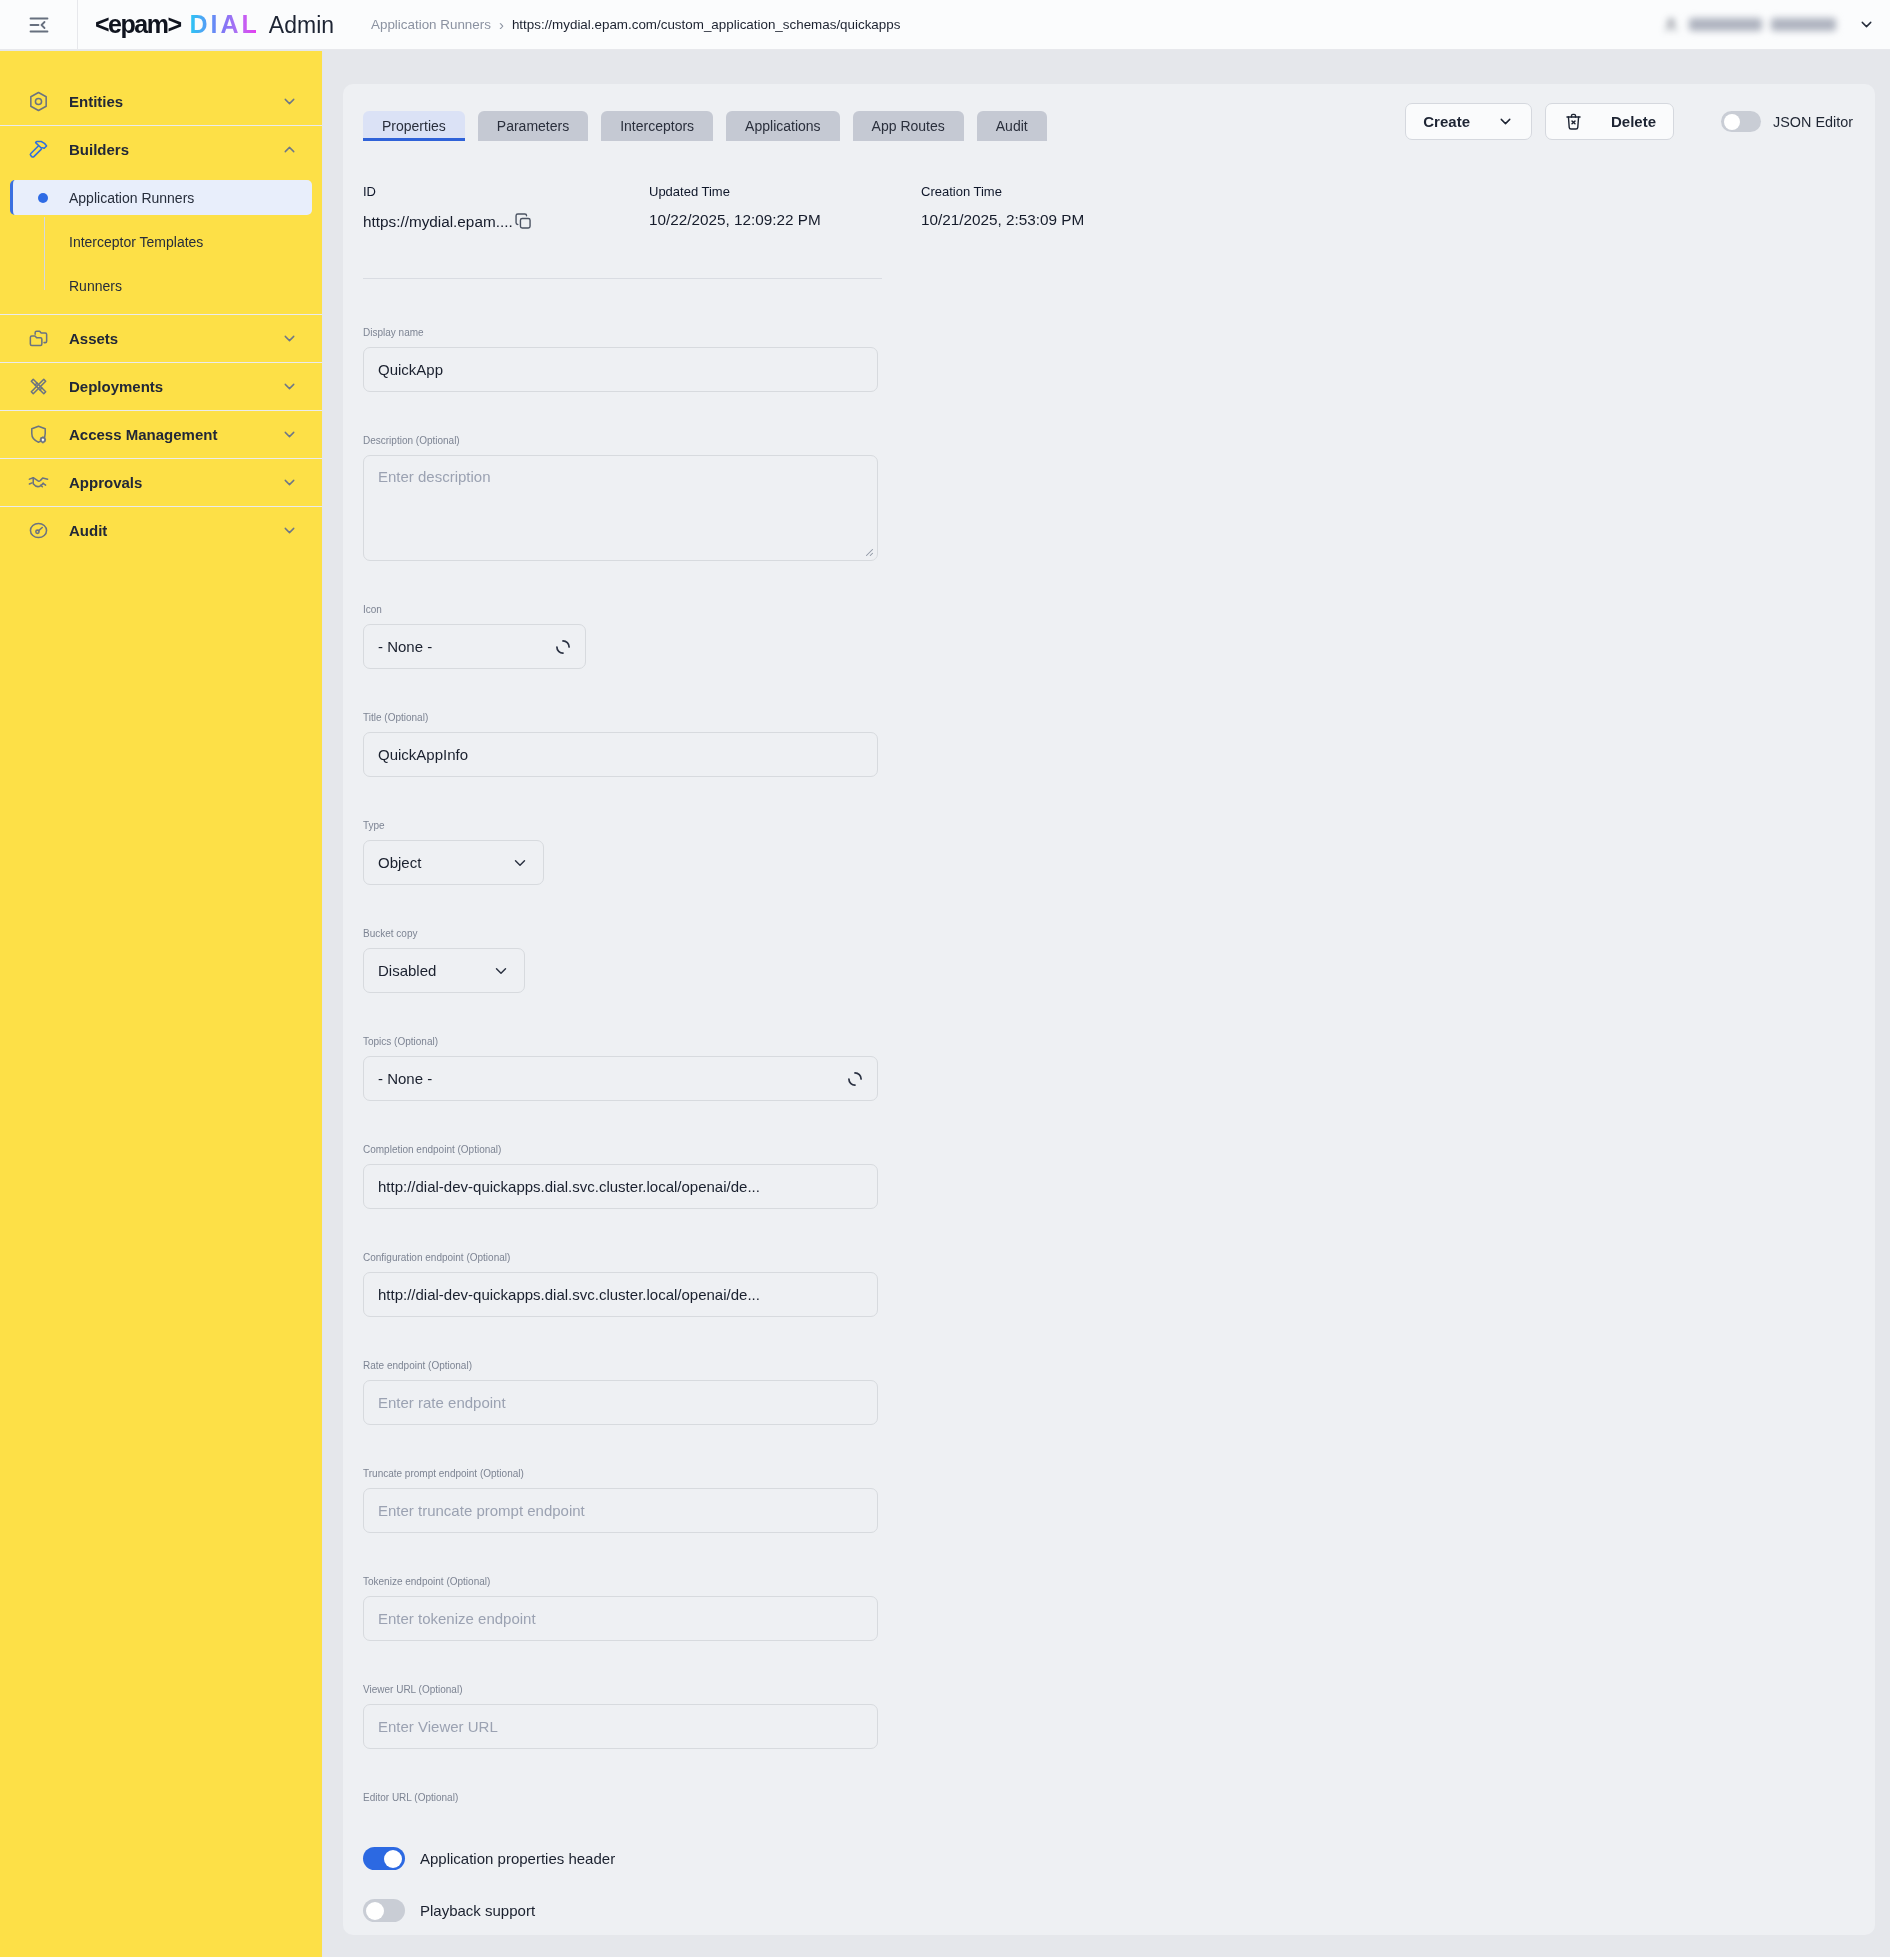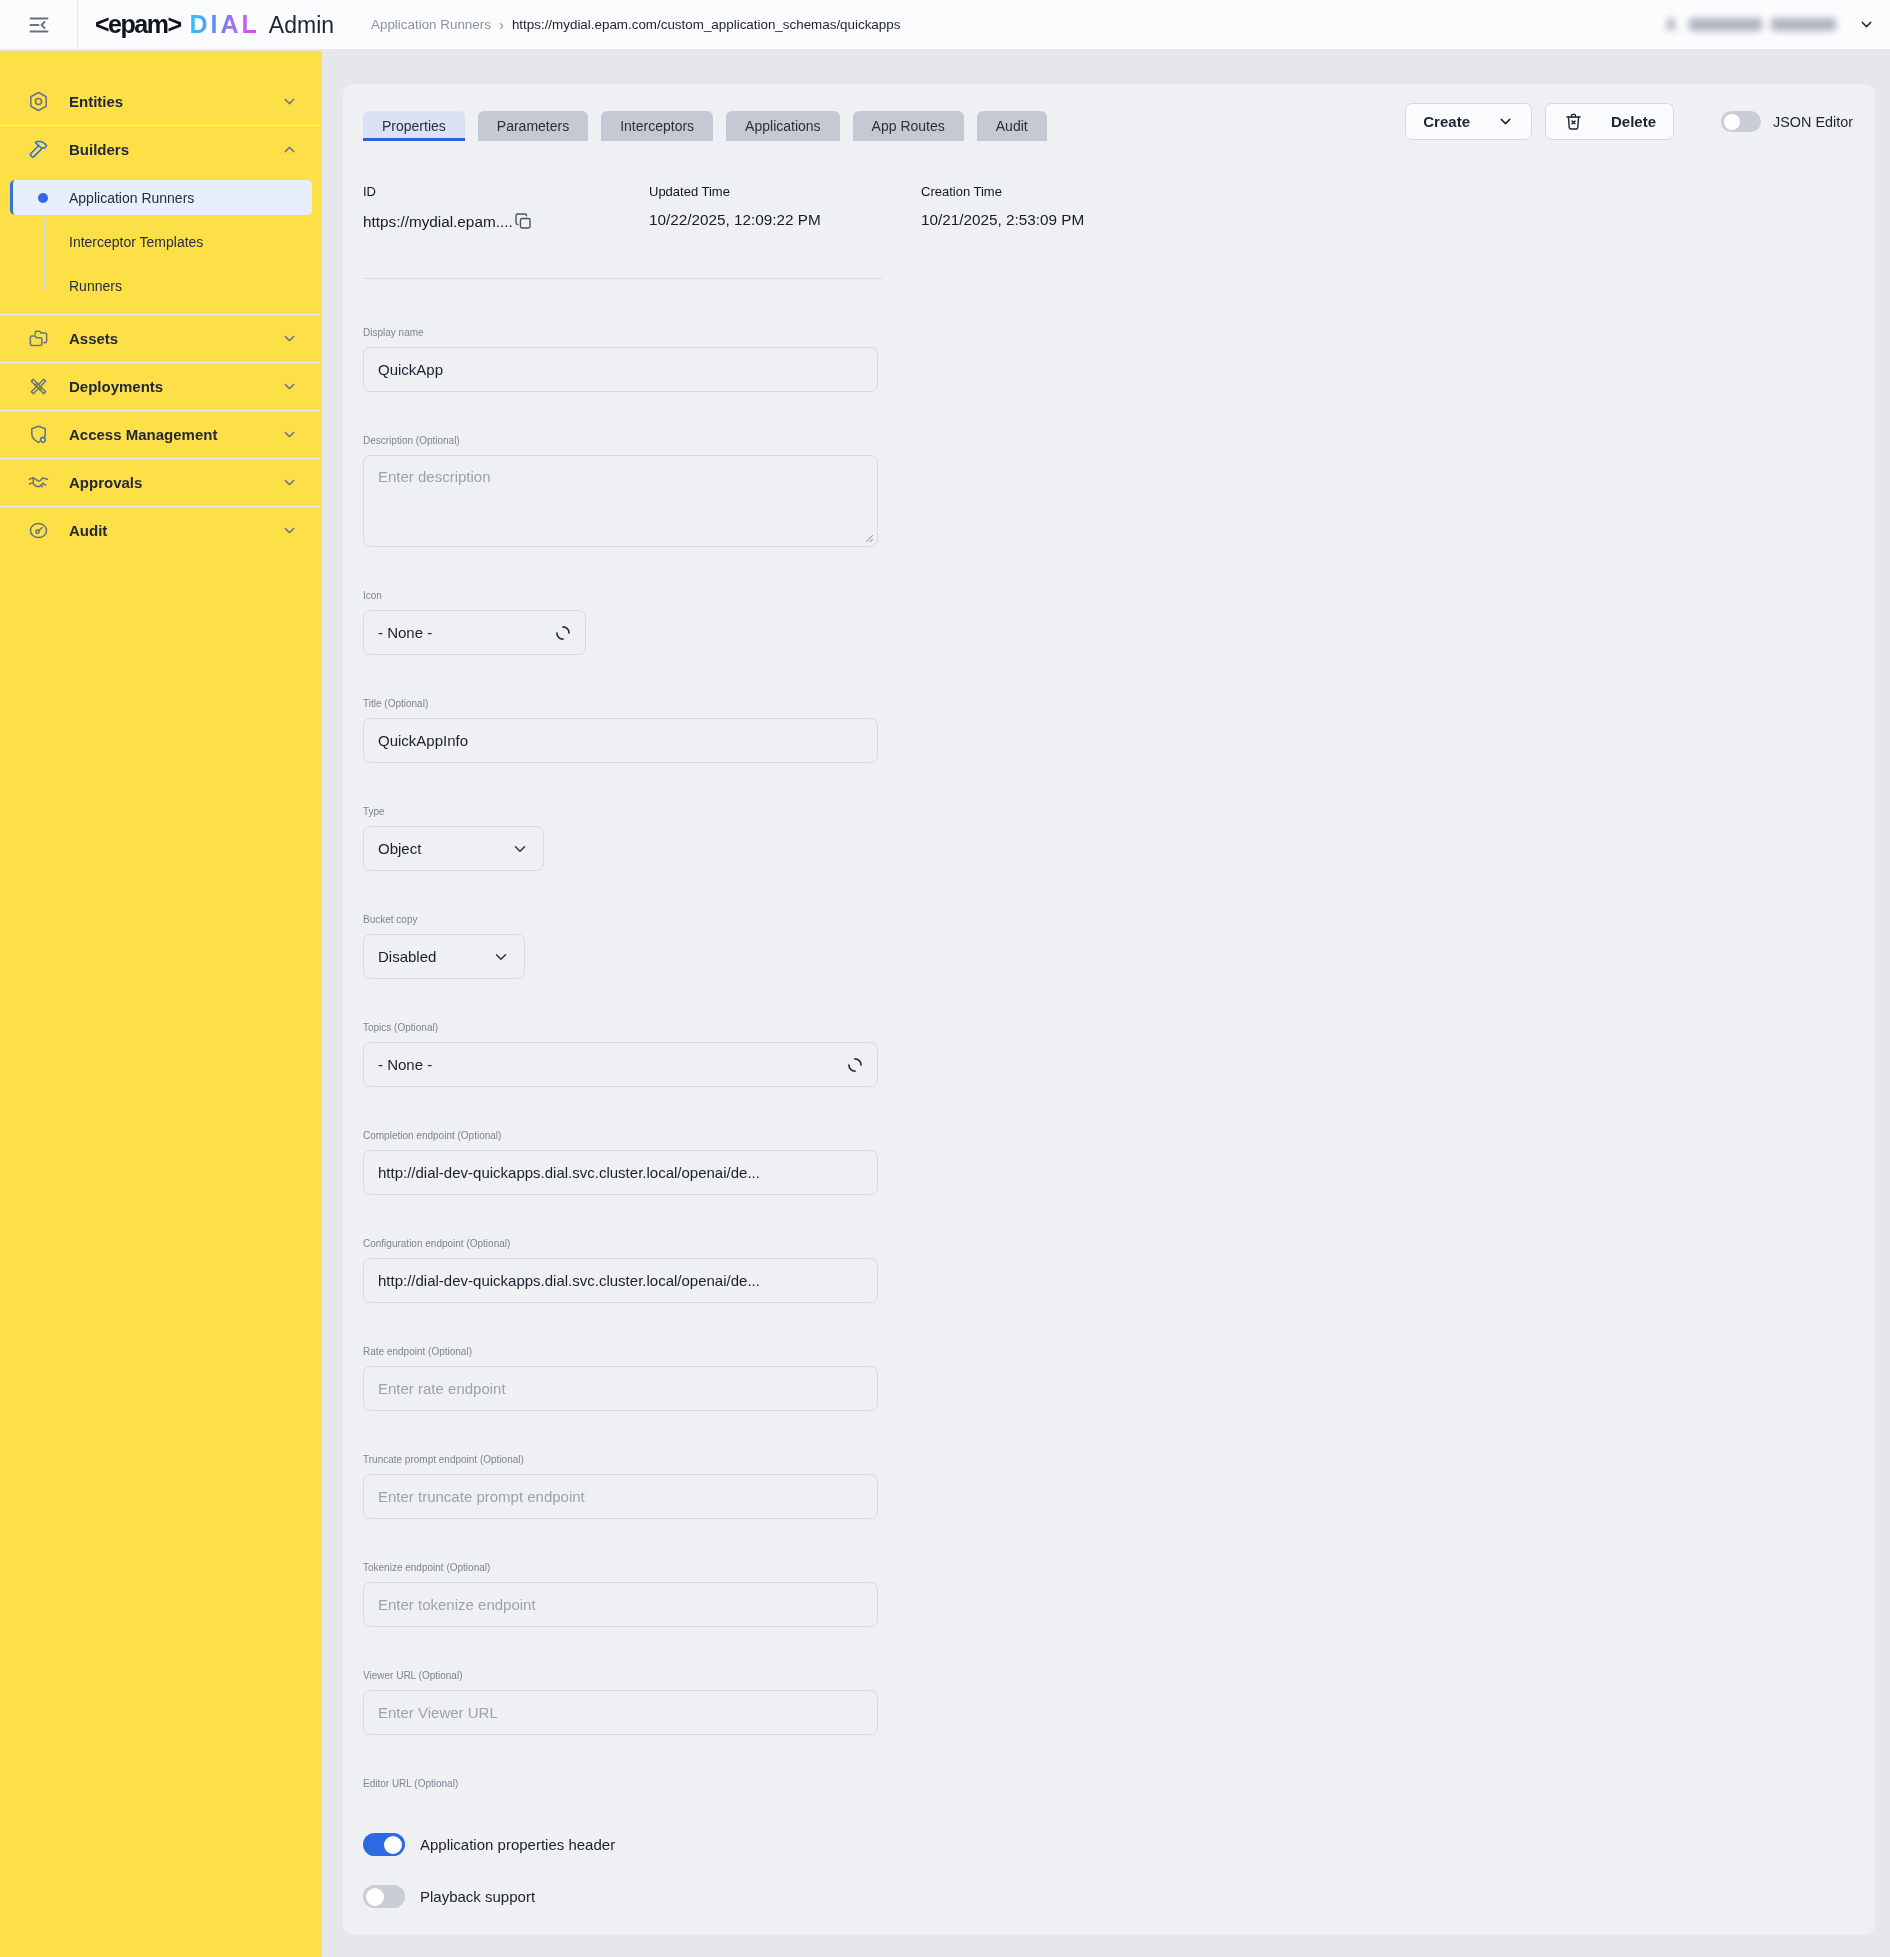--- a/index.html
+++ b/index.html
@@ -123,21 +123,21 @@
   .form { margin-top:46px; width:515px; }
   .fgroup { margin-bottom:41px; }
   .flabel { font-size:10px; color:#7d8493; line-height:16px; margin-bottom:6px; }
   .control {
     height:45px; border:1px solid #d7dade; border-radius:7px;
     display:flex; align-items:center; padding:0 14px;
     font-size:15px; color:#1a202e; background:transparent;
   }
   .control .val { flex:1; white-space:nowrap; overflow:hidden; }
   .control .ph { flex:1; color:#9ba2b2; white-space:nowrap; overflow:hidden; }
-  .control.area { height:92px; align-items:flex-start; padding-top:12px; position:relative; }
+  .control.area { height:106px; align-items:flex-start; padding-top:12px; position:relative; }
   .resize-handle { position:absolute; right:3px; bottom:3px; color:#8f96a4; }
   .sel-caret { color:#2a3140; margin-left:10px; }
   .spinner { color:#2a3142; margin-left:10px; }
 
   .toggles { margin-top:22px; }
   .toggle-row { display:flex; align-items:center; gap:15px; margin-bottom:29px; }
   .toggle-label { font-size:15px; color:#1a202e; }
 </style>
 </head>
 <body>

